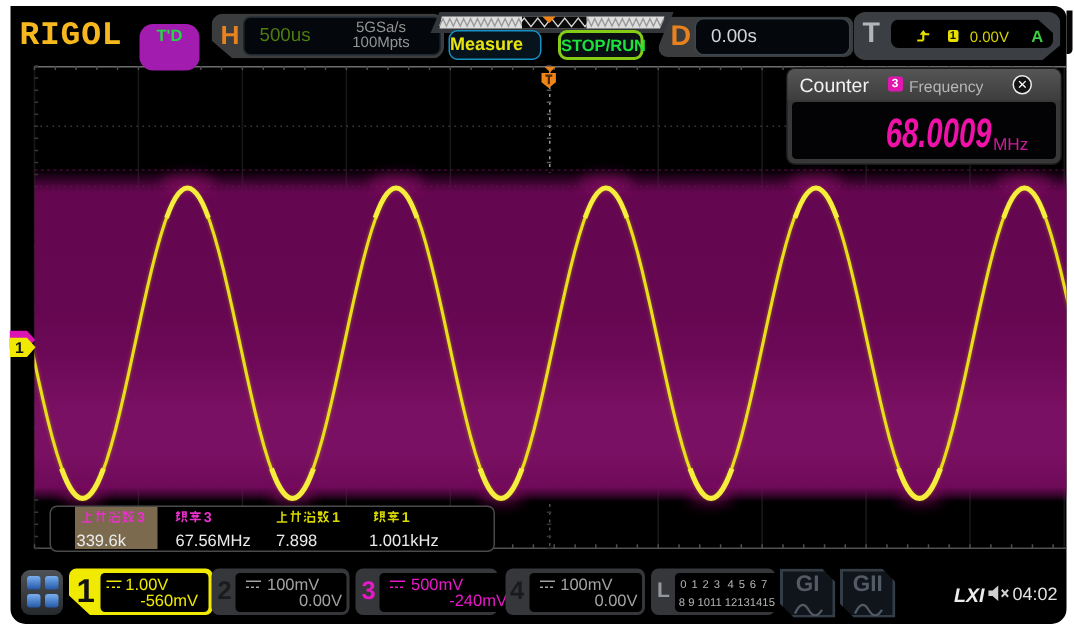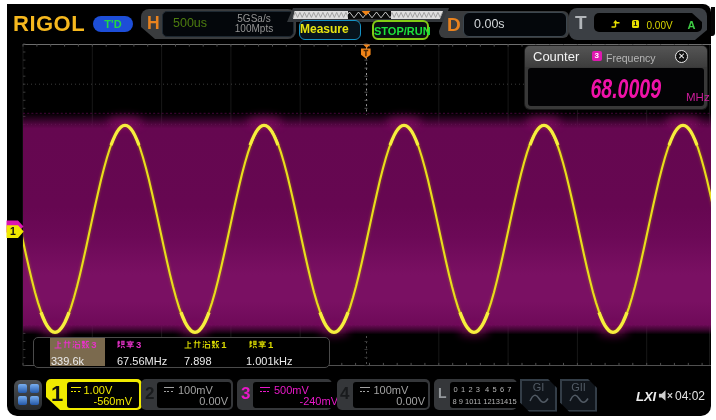--- a/index.html
+++ b/index.html
@@ -1,19 +1,19 @@
 <!DOCTYPE html>
 <html><head><meta charset="utf-8"><style>
 *{margin:0;padding:0;box-sizing:border-box}
 html,body{width:716px;height:420px;background:#fff;overflow:hidden}
 body{position:relative;font-family:"Liberation Sans",sans-serif;-webkit-font-smoothing:antialiased}
 .abs{position:absolute}
 #screen{position:absolute;left:7px;top:4px;width:704px;height:411.5px;background:#000;border-radius:0 8px 10px 10px}
-#logo{left:13px;top:10.5px;font-family:Liberation Sans, sans-serif;font-weight:bold;font-size:22px;color:#f6b81e;letter-spacing:0.5px}
-#td{left:93px;top:15.5px;width:40px;height:16px;background:#1d4ed8;border-radius:9px;color:#22d844;font-weight:bold;font-size:11px;text-align:center;line-height:17px}
+#logo{left:13px;top:10.5px;font-family:Liberation Mono, monospace;font-weight:bold;font-size:22px;color:#f6b81e;letter-spacing:0.5px}
+#td{left:93px;top:15.5px;width:40px;height:31px;background:#a21caf;border-radius:9px;color:#22d844;font-weight:bold;font-size:11px;text-align:center;line-height:17px}
 #hpanel{left:141px;top:9px;width:155px;height:30px;background:#3a3c3e;border-radius:8px;clip-path:polygon(0 0,100% 0,100% 100%,14px 100%,0 calc(100% - 12px))}
 #hletter{left:147px;top:13px;color:#e8821e;font-weight:bold;font-size:17.5px}
 #hbox{left:162px;top:11px;width:132px;height:26px;background:#04070b;border:1px solid #1e2831;border-radius:5px}
 #htime{left:173px;top:16px;color:#4d7c0f;font-size:12.5px}
 #hrate{left:226px;top:14px;width:56px;color:#949494;font-size:10px;line-height:10px;text-align:center}
 #dtab{left:439px;top:11px;width:130px;height:27px;background:#3a3c3e;border-radius:6px;clip-path:polygon(8px 0,100% 0,100% 100%,0 100%,0 20px)}
 #dletter{left:447px;top:14px;color:#e8821e;font-weight:bold;font-size:19px}
 #dbox{left:463px;top:12px;width:104px;height:25px;background:#04070b;border:1px solid #3c464e;border-radius:6px}
 #dval{left:474px;top:16.5px;color:#d2d6d8;font-size:12.5px}
 #tpanel{left:569px;top:8px;width:138px;height:32px;background:#3b3f44;border-radius:8px;clip-path:polygon(0 0,100% 0,100% calc(100% - 10px),calc(100% - 12px) 100%,0 100%)}
@@ -28,21 +28,21 @@
 #menubtn{left:14px;top:379.5px;width:28px;height:30px;background:linear-gradient(180deg,#4e5256,#26292c);border-radius:6px}
 .bsq{position:absolute;width:9px;height:9px;border-radius:2px;background:linear-gradient(180deg,#79aff0,#2458a8)}
 .chbox{position:absolute;top:378.5px;height:31.5px;background:#35373a;border-radius:5px}
 .chdig{position:absolute;top:384px;font-weight:bold;font-size:17px}
 .chin{position:absolute;top:381.5px;height:26.5px;background:#000;border-radius:3px;font-size:11px}
 .r1{position:absolute;left:21px;top:2.5px}
 .r2{position:absolute;right:3px;top:13px}
 .cpl{position:absolute;left:7px;top:5px;width:10px;height:6px}
 .cpl i{position:absolute;left:0;width:10px;height:1.5px;background:currentColor}
 .cpl i.d{top:4px;background:repeating-linear-gradient(90deg,currentColor 0,currentColor 2px,transparent 2px,transparent 3.5px)}
-.gbox{position:absolute;top:379px;width:37px;height:32.5px;background:#10151b;border:2px solid #333d47;color:#525b65;clip-path:polygon(0 0,calc(100% - 9px) 0,100% 9px,100% 100%,9px 100%,0 calc(100% - 9px));text-align:center;font-weight:normal;font-size:11px}
+.gbox{position:absolute;top:379px;width:37px;height:32.5px;background:#10151b;border:2px solid #333d47;color:#525b65;clip-path:polygon(0 0,calc(100% - 9px) 0,100% 9px,100% 100%,9px 100%,0 calc(100% - 9px));text-align:center;font-weight:bold;font-size:15px}
 #lxi{left:636px;top:389px;color:#ececec;font-weight:bold;font-style:italic;font-size:13px}
 #clock{left:675px;top:389px;color:#e2e2e2;font-size:12px}
 </style></head><body>
 <div id="screen"></div>
 <div class="abs" style="left:711px;top:7px;width:4px;height:29px;background:#050505;border-radius:0 0 3px 0"></div>
 <svg class="abs" style="left:0;top:0" width="716" height="420" viewBox="0 0 716 420">
   <defs>
     <filter id="blur1" x="-30%" y="-30%" width="160%" height="160%">
         <feGaussianBlur stdDeviation="0.5"></feGaussianBlur>
       </filter>
@@ -169,21 +169,21 @@
 <div class="abs" id="tval">0.00V</div>
 <div class="abs" id="ta">A</div>
 <div class="abs" style="left:525px;top:46px;width:182px;height:63px;background:#383838;border-radius:5px;box-shadow:0 0 0 1px #1a1a1a"></div>
 <div class="abs" style="left:525px;top:46px;width:182px;height:21px;background:linear-gradient(180deg,#555555,#3d3d3d);border-radius:5px 5px 0 0"></div>
 <div class="abs" style="left:533px;top:49px;color:#f2f2f2;font-size:13px">Counter</div>
 <div class="abs" style="left:592px;top:51px;width:9.5px;height:10px;background:#e018b0;border-radius:2px;color:#fff;font-weight:bold;font-size:8px;text-align:center;line-height:10px">3</div>
 <div class="abs" style="left:606px;top:51.5px;color:#b6b6b6;font-size:10.5px">Frequency</div>
 <div class="abs" style="left:675px;top:50px;width:13px;height:13px;border:1.5px solid #ececec;border-radius:50%;background:#141414;color:#fff;font-size:8.5px;text-align:center;line-height:10px">✕</div>
 <div class="abs" style="left:528px;top:68px;width:176px;height:38px;background:#030305;border-radius:3px"></div>
 <div class="abs" style="left:561px;top:75px;width:100px;text-align:right;color:#f012a8;font-weight:bold;font-style:italic;font-size:27.5px;line-height:27.5px;transform:scaleX(0.71);transform-origin:100% 0">68.0009</div>
-<div class="abs" style="left:686px;top:90.5px;color:#cc1c9a;font-size:11.5px">MHz</div>
+<div class="abs" style="left:662px;top:90.5px;color:#cc1c9a;font-size:11.5px">MHz</div>
 <div class="abs" style="left:33px;top:336.5px;width:297px;height:31px;background:#000;border:1px solid #4a4a4a;border-radius:5px"></div>
 <div class="abs" style="left:49.5px;top:338px;width:55.5px;height:27.5px;background:#7b6a4e"></div>
 <svg class="abs" style="left:0;top:0" width="716" height="420" viewBox="0 0 716 420">
 <path d="M4,0.5 V7.5 M0.5,7.5 H7.5 M4.2,2.8 H7" transform="translate(54,340.5)" stroke="#e632c8" stroke-width="1.05" fill="none"></path>
 <path d="M0.5,2.2 H7.5 M2.3,0.5 L1.7,7.5 M5.6,0.3 V7.5 M2.6,0 L1.9,1" transform="translate(63.2,340.5)" stroke="#e632c8" stroke-width="1.05" fill="none"></path>
 <path d="M0.8,0.8 L1.6,1.8 M0.5,3.4 L1.3,4.2 M0.4,7.2 L1.6,5.4 M3.2,0.5 V2.2 M3.2,2.2 H5 M6.2,0.5 L7.4,1.8 M3,4 H7.2 V7.4 H3 Z" transform="translate(72.4,340.5)" stroke="#e632c8" stroke-width="1.05" fill="none"></path>
 <path d="M1.8,0.3 V3.4 M0.3,1.8 H3.4 M0.5,0.6 L3,3 M3,0.6 L0.5,3 M0.3,4.6 H3.4 M1.8,4.6 V6 Q1.6,7.4 0.3,7.6 M2,5.8 Q2.8,7.2 3.5,7.6 M4.4,1 H7.4 M5.8,0.2 L4.2,3.2 Q5.6,6.4 7.6,7.6 M6.8,3 Q6.2,6 4.2,7.6" transform="translate(81.60000000000001,340.5)" stroke="#e632c8" stroke-width="1.05" fill="none"></path>
 <text x="91.30000000000001" y="348.3" font-size="9.5" font-weight="bold" fill="#e632c8" font-family="Liberation Sans">3</text>
 <path d="M1.7,0.3 V3.2 M0.3,1.6 H3.2 M0.4,3.2 L2.8,3.2 M1.2,3.2 V6.4 M0.3,6.8 Q1.6,6 3.2,5 M4.2,0.8 H7.6 M4.8,0.8 V4.6 M7,0.8 V4.6 M4.8,2.4 H7 M4.8,4 H7 M5.2,5.2 L4.2,7.6 M6.4,5.4 L7.6,7.4" transform="translate(117,340.5)" stroke="#e632c8" stroke-width="1.05" fill="none"></path>
 <path d="M4,0.2 V1.6 M0.4,1.6 H7.6 M2.2,2.6 L5.6,4.6 M5.6,2.6 L2.2,4.6 M1.4,3.6 H6.6 M0.3,5.8 H7.7 M4,4.6 V7.8" transform="translate(126.2,340.5)" stroke="#e632c8" stroke-width="1.05" fill="none"></path>

